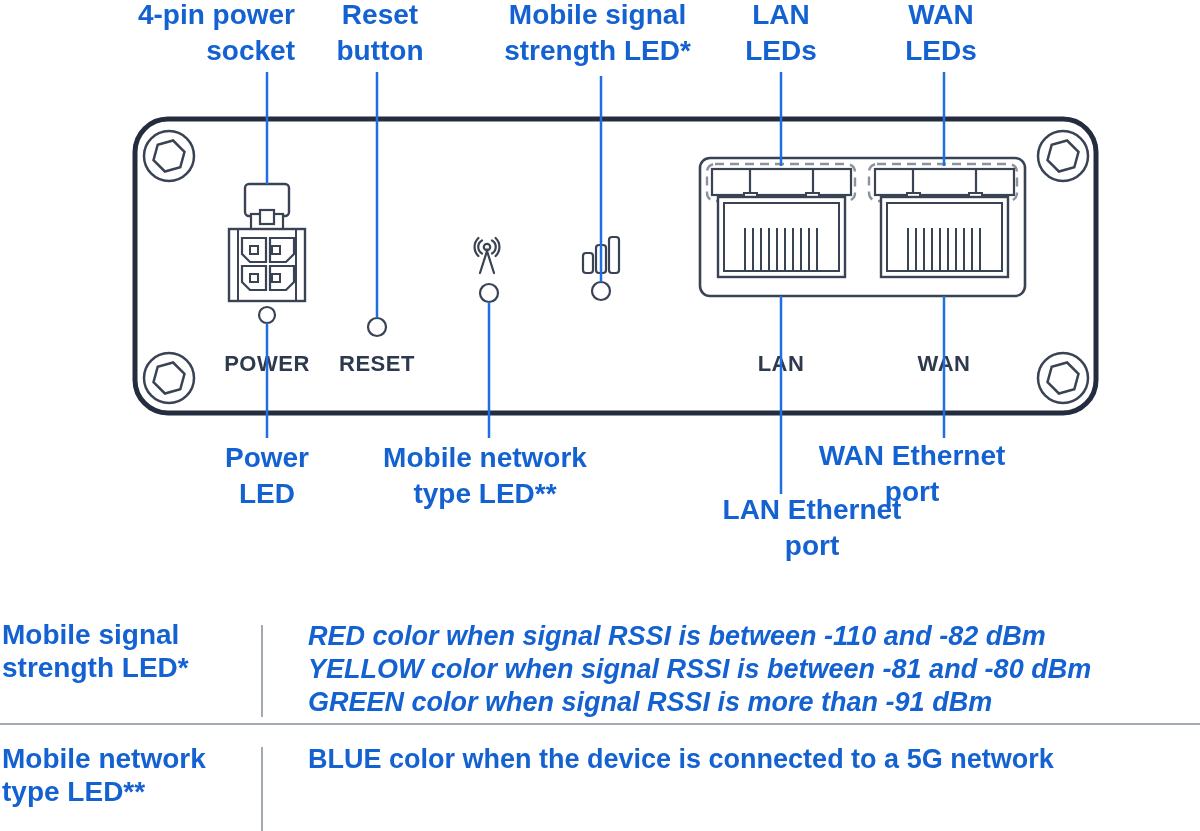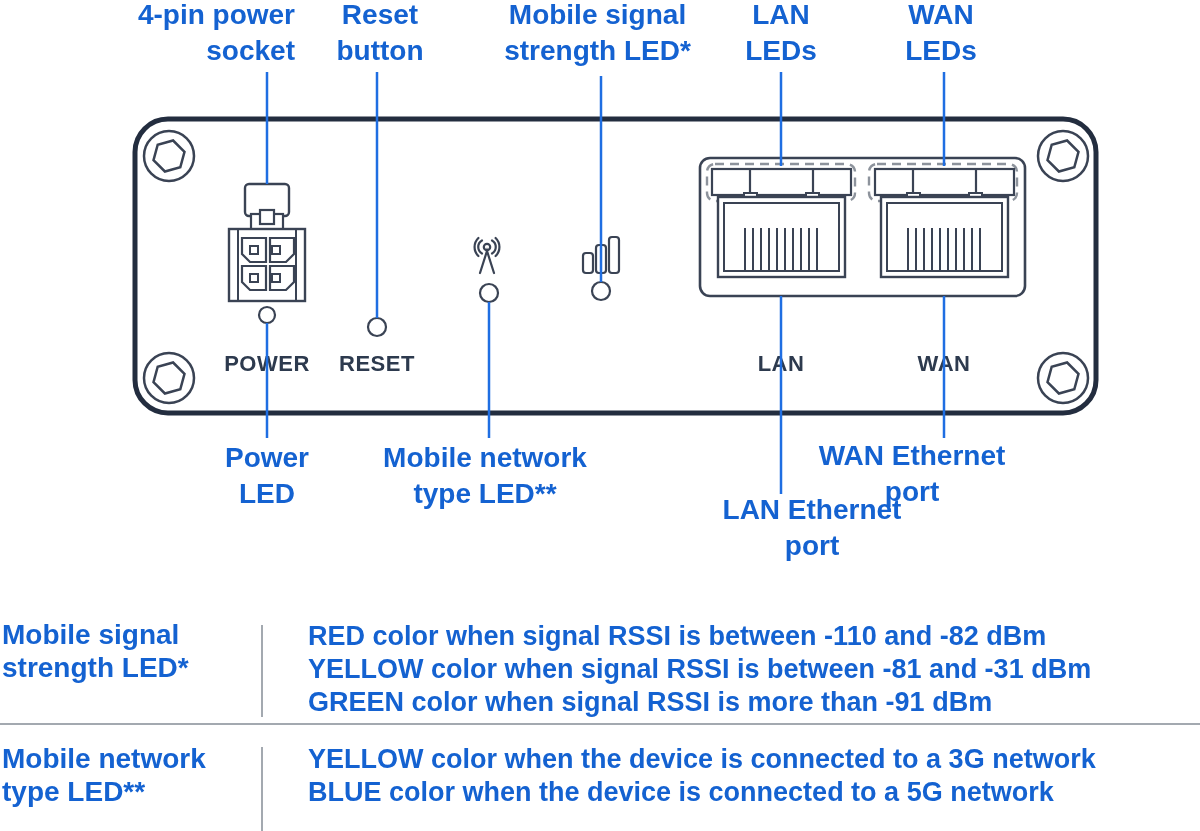--- a/index.html
+++ b/index.html
@@ -134,28 +134,27 @@
     <path class="leader" d="M781,72 V166"></path>
     <path class="leader" d="M944,72 V166"></path>
     <path class="leader" d="M267,323 V438"></path>
     <path class="leader" d="M489,302 V438"></path>
     <path class="leader" d="M781,296 V494"></path>
     <path class="leader" d="M944,296 V438"></path>
   </svg>
 
   <div class="legend-term" style="left:2px;top:618px;">Mobile signal
 strength LED*</div>
-  <div class="legend-lines" style="left:308px;top:620px;">
+  <div class="legend-lines" style="left:308px;top:620px;font-style:italic;">
     <div>RED color when signal RSSI is between -110 and -82 dBm</div>
-    <div>YELLOW color when signal RSSI is between -81 and -31 dBm</div>
+    <div>YELLOW color when signal RSSI is between -81 and -80 dBm</div>
     <div>GREEN color when signal RSSI is more than -91 dBm</div>
   </div>
   <div class="divider" style="left:261px;top:625px;width:2px;height:92px;"></div>
   <div class="divider" style="left:0;top:723px;width:1200px;height:2px;"></div>
   <div class="legend-term" style="left:2px;top:742px;">Mobile network
 type LED**</div>
   <div class="legend-lines" style="left:308px;top:743px;">
-    <div>YELLOW color when the device is connected to a 3G network</div>
     <div>BLUE color when the device is connected to a 5G network</div>
   </div>
   <div class="divider" style="left:261px;top:747px;width:2px;height:84px;"></div>
 
 </div>
 
 </body></html>

